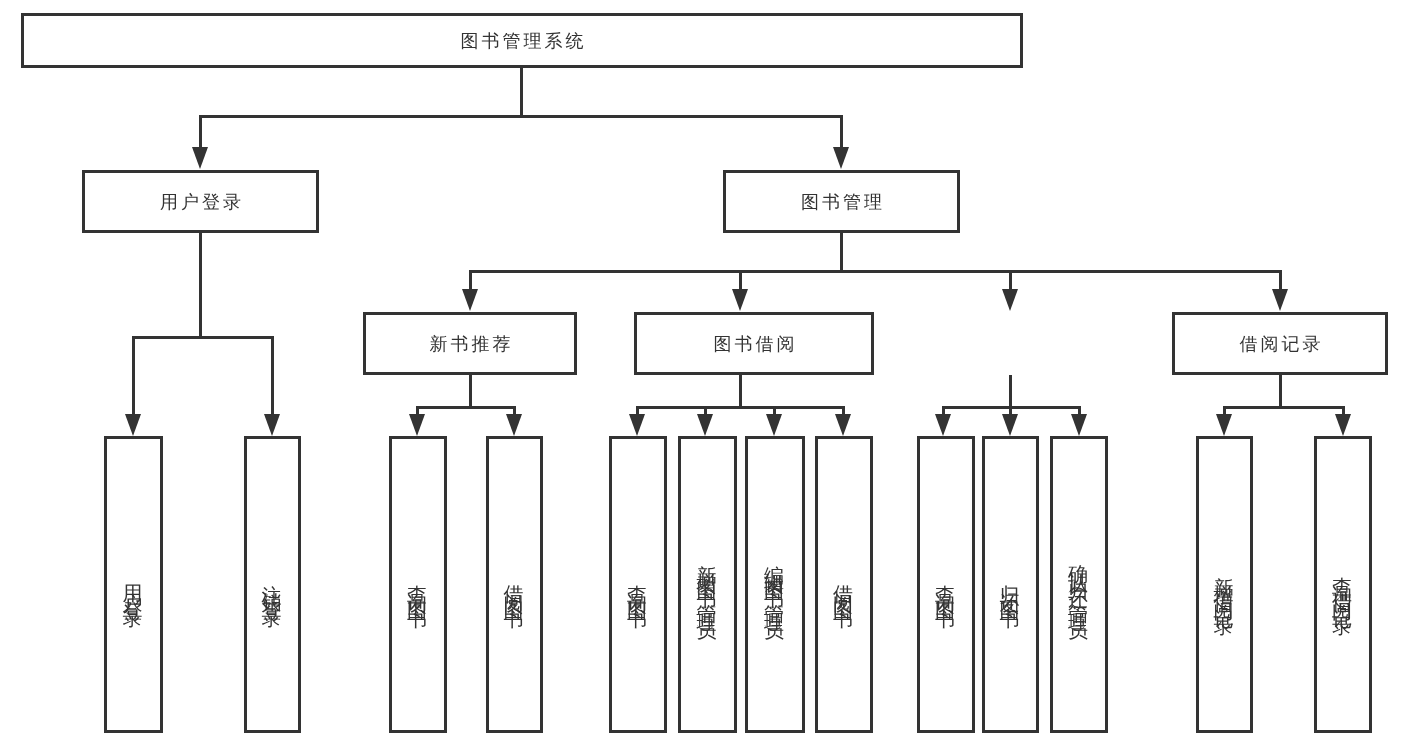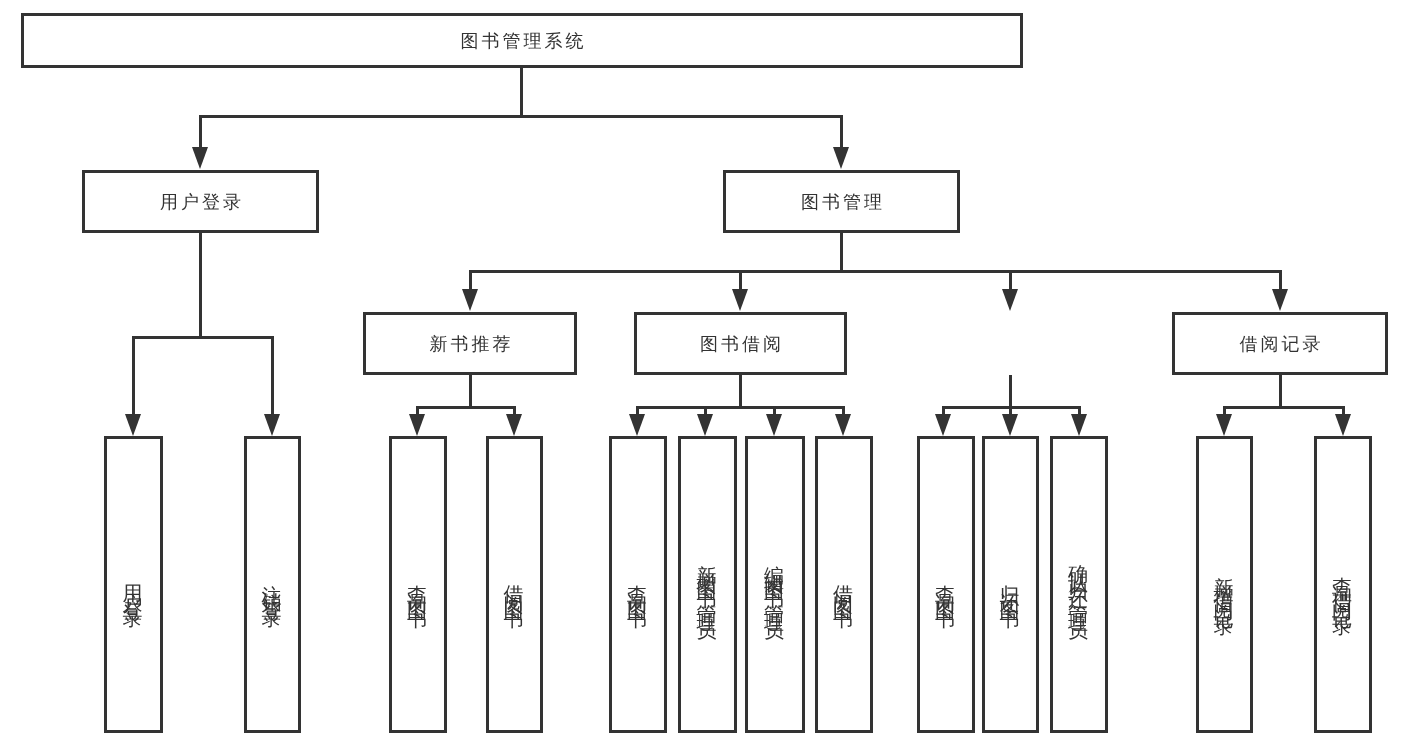--- a/index.html
+++ b/index.html
@@ -57,21 +57,21 @@
 <body>
 
 <div class="canvas">
 
   <div class="node h-node" style="left:21px;top:13px;width:1002px;height:55px">图书管理系统</div>
 
   <div class="node h-node" style="left:82px;top:170px;width:237px;height:63px">用户登录</div>
   <div class="node h-node" style="left:723px;top:170px;width:237px;height:63px">图书管理</div>
 
   <div class="node h-node" style="left:363px;top:312px;width:214px;height:63px">新书推荐</div>
-  <div class="node h-node" style="left:634px;top:312px;width:213px;height:63px">图书借阅</div>
+  <div class="node h-node" style="left:634px;top:312px;width:240px;height:63px">图书借阅</div>
   <div class="node h-node" style="left:1172px;top:312px;width:216px;height:63px">借阅记录</div>
 
   <div class="node v-node" style="left:104px;top:436px;width:59px;height:297px">用户登录</div>
   <div class="node v-node" style="left:244px;top:436px;width:57px;height:297px">注销登录</div>
 
   <div class="node v-node" style="left:389px;top:436px;width:58px;height:297px">查询图书</div>
   <div class="node v-node" style="left:486px;top:436px;width:57px;height:297px">借阅图书</div>
 
   <div class="node v-node" style="left:609px;top:436px;width:58px;height:297px">查询图书</div>
   <div class="node v-node" style="left:678px;top:436px;width:59px;height:297px">新增图书（管理员）</div>

